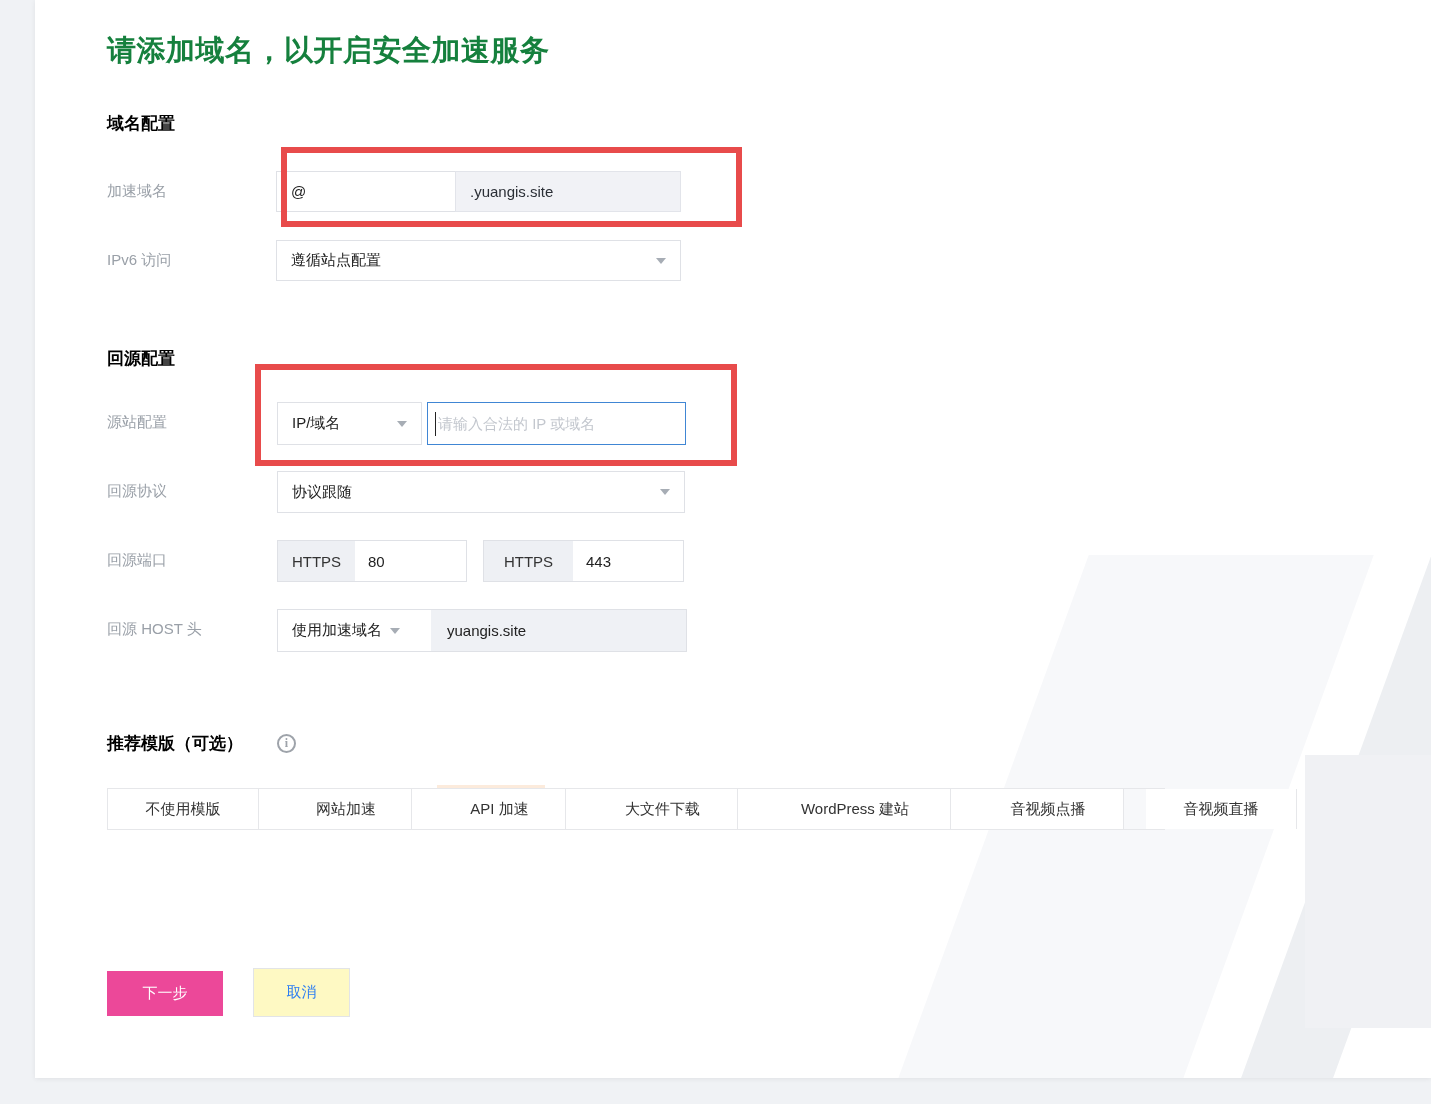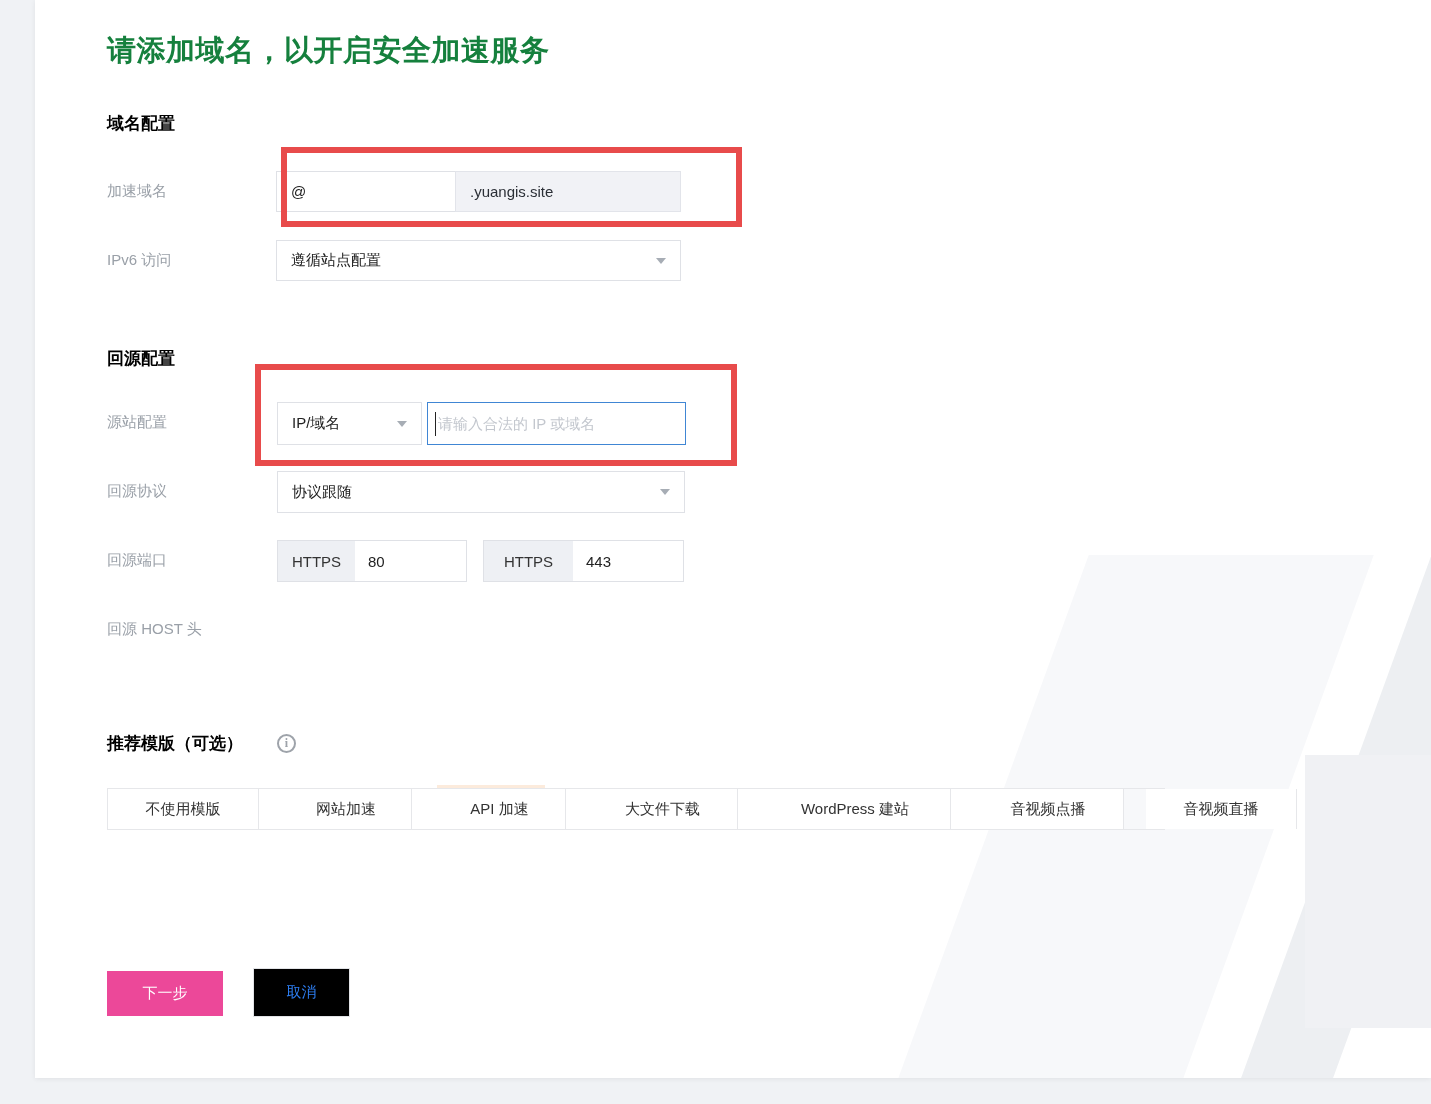--- a/index.html
+++ b/index.html
@@ -86,21 +86,21 @@
     border-left:1px solid #e6e7ea; height:42px;gap:22px; }
   .tab-cell { display:flex; align-items:center; justify-content:center; font-size:15px;
     color:#333; border-right:1px solid #e6e7ea; cursor:pointer; background:#fff; flex:none; }
   .tab-cell:nth-child(1){width:151px} .tab-cell:nth-child(2){width:131px}
   .tab-cell:nth-child(3){width:132px} .tab-cell:nth-child(4){width:150px}
   .tab-cell:nth-child(5){width:191px} .tab-cell:nth-child(6){width:151px}
   .tab-cell:nth-child(7){width:151px}
 
   .btn { display:flex; align-items:center; justify-content:center; font-size:15px; cursor:pointer; }
   .btn-primary-disabled { background:#ec4899; color:#ffffff; border:none; }
-  .btn-cancel { background:#000000; border:1px solid #e2e4e7; color:#2d7ef2; }
+  .btn-cancel { background:#fef9c3; border:1px solid #e2e4e7; color:#2d7ef2; }
 
   .caret { width:1px; height:24px; background:#222; }
 </style>
 </head>
 <body>
 
 <div class="page">
 
   <div class="card">
     <div class="deco-band-a"></div>
@@ -144,20 +144,27 @@
   <div class="abs port-group" style="left:277px; top:540px; width:190px; height:42px;">
     <div class="port-prefix" style="width:77px;">HTTPS</div>
     <input value="80" style="">
   </div>
   <div class="abs port-group" style="left:483px; top:540px; width:201px; height:42px;">
     <div class="port-prefix" style="width:89px;">HTTPS</div>
     <input value="443" style="">
   </div>
 
   <div class="abs field-label" style="left:107px; top:620px;">回源 HOST 头</div>
+  <div class="abs host-group" style="left:277px; top:609px; width:410px; height:43px;">
+    <div class="host-mode">
+      <span>使用加速域名</span>
+      <span class="tri-down"></span>
+    </div>
+    <div class="host-value">yuangis.site</div>
+  </div>
 
   <div class="abs section-heading" style="left:107px; top:732px;">推荐模版（可选）</div>
   <span class="abs info-icon" style="left:277px; top:734px;">i</span>
 
   <div class="abs badge" style="left:437px; top:758px;">增值付费</div>
 
   <div class="abs tab-row" style="left:107px; top:788px; width:1058px;">
     <div class="tab-cell">不使用模版</div>
     <div class="tab-cell">网站加速</div>
     <div class="tab-cell">API 加速</div>

